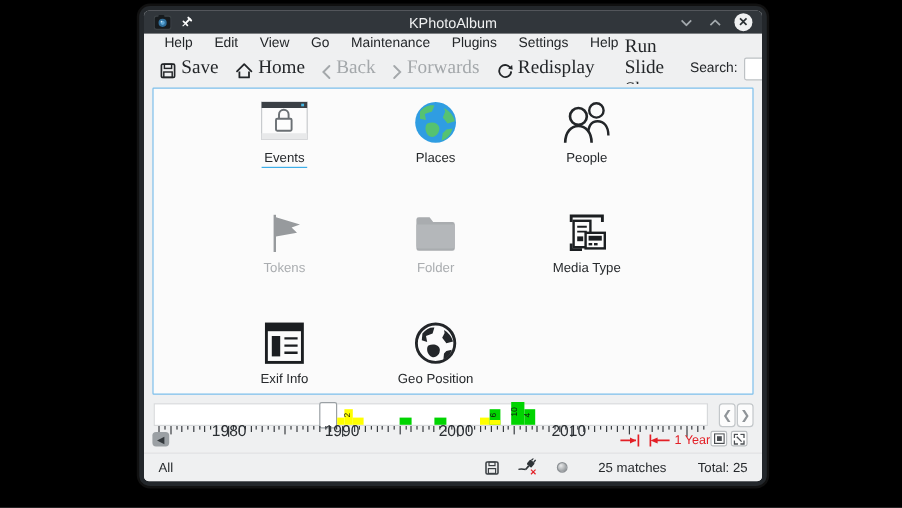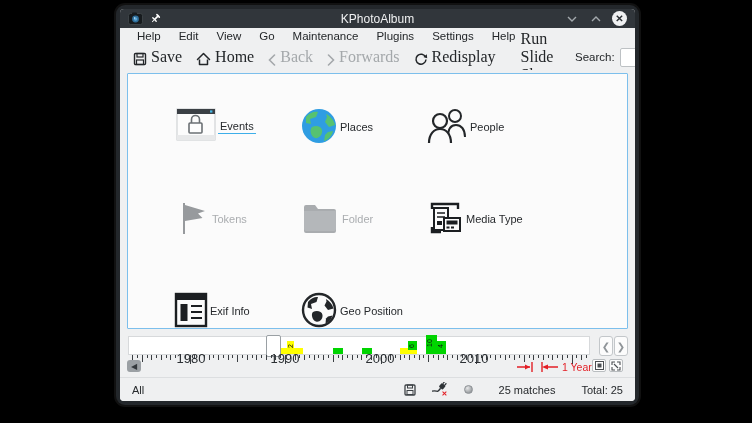--- a/index.html
+++ b/index.html
@@ -26,21 +26,21 @@
   .tool-btn.disabled { color:#a4a8ab; }
   .search-group { margin-left:auto; display:flex; align-items:center; gap:5px; }
   .search-input { width:113px; height:19px; background:#fff; border:1px solid #bdc1c4; border-radius:2px;
                   font-size:11px; padding:0 4px; font-family:"Liberation Sans",sans-serif; }
   
   .content { flex:0 0 263px; position:relative; background:#eff0f1; }
   .browser { position:absolute; left:7px; right:7px; top:3px; bottom:4px; background:#fbfbfb;
              border:1px solid #7cbfec; border-radius:1px; }
   .grid { position:absolute; left:46px; top:4px; width:380px; height:246px;
           display:grid; grid-template-columns:repeat(3,126px); grid-template-rows:repeat(3,92px); }
-  .cell { display:flex; flex-direction:row; align-items:center; justify-content:flex-start; padding-top:3px; }
+  .cell { display:flex; flex-direction:column; align-items:center; justify-content:flex-start; padding-top:3px; }
   .cell .icon-box { height:42px; display:flex; align-items:center; justify-content:center; }
   .cell .label { margin-top:3px; font-size:11px; color:#26292c; padding:0 2px 1px 2px; }
   .cell.selected .label { border-bottom:1px solid #3daee9; }
   .cell.disabled .label { color:#aaadb0; }
   
   .datebar { flex:0 0 44px; position:relative; background:#eff0f1; }
   .ruler { position:absolute; left:8px; top:3px; width:462px; height:19px; background:#fff;
            border:1px solid #d7d9db; }
   .dbar { position:absolute; bottom:0; }
   .dbar .cnt { position:absolute; bottom:1px; left:0; right:0; text-align:center; font-size:7px; color:#111;

